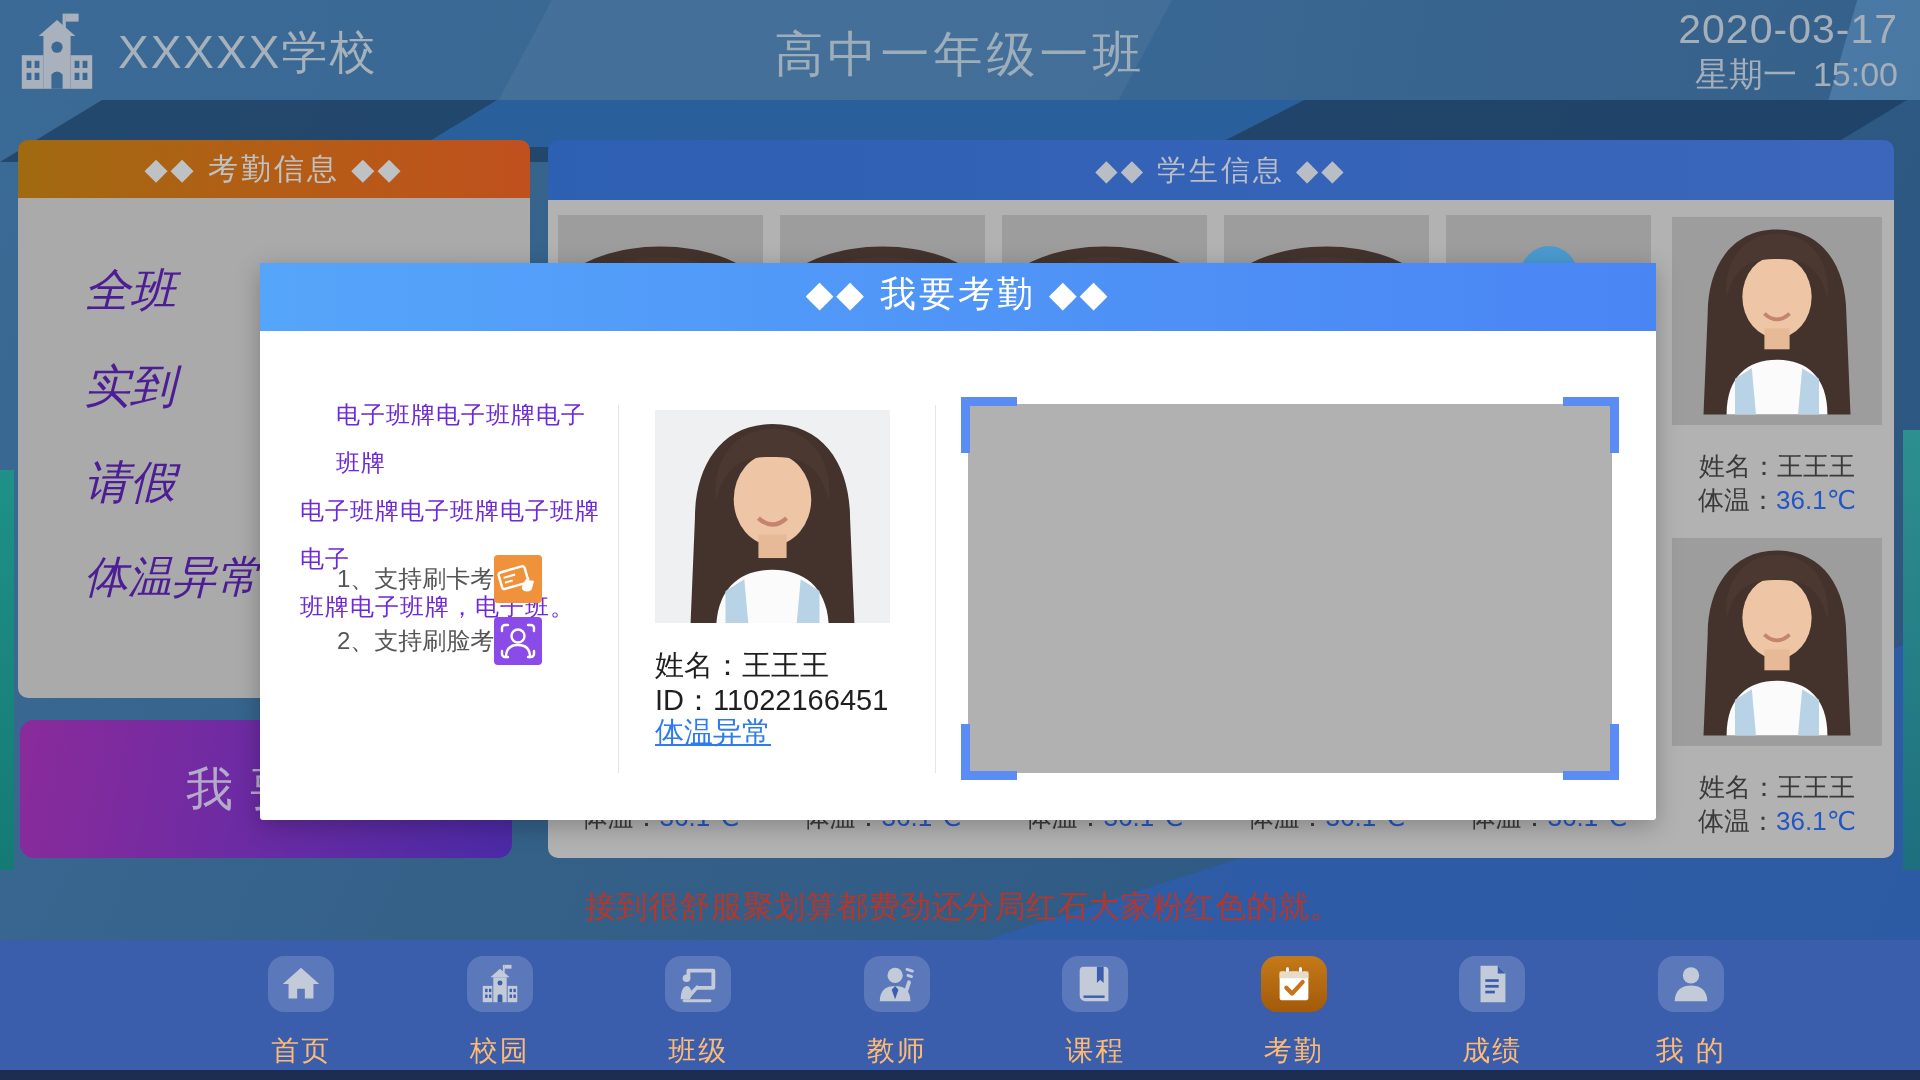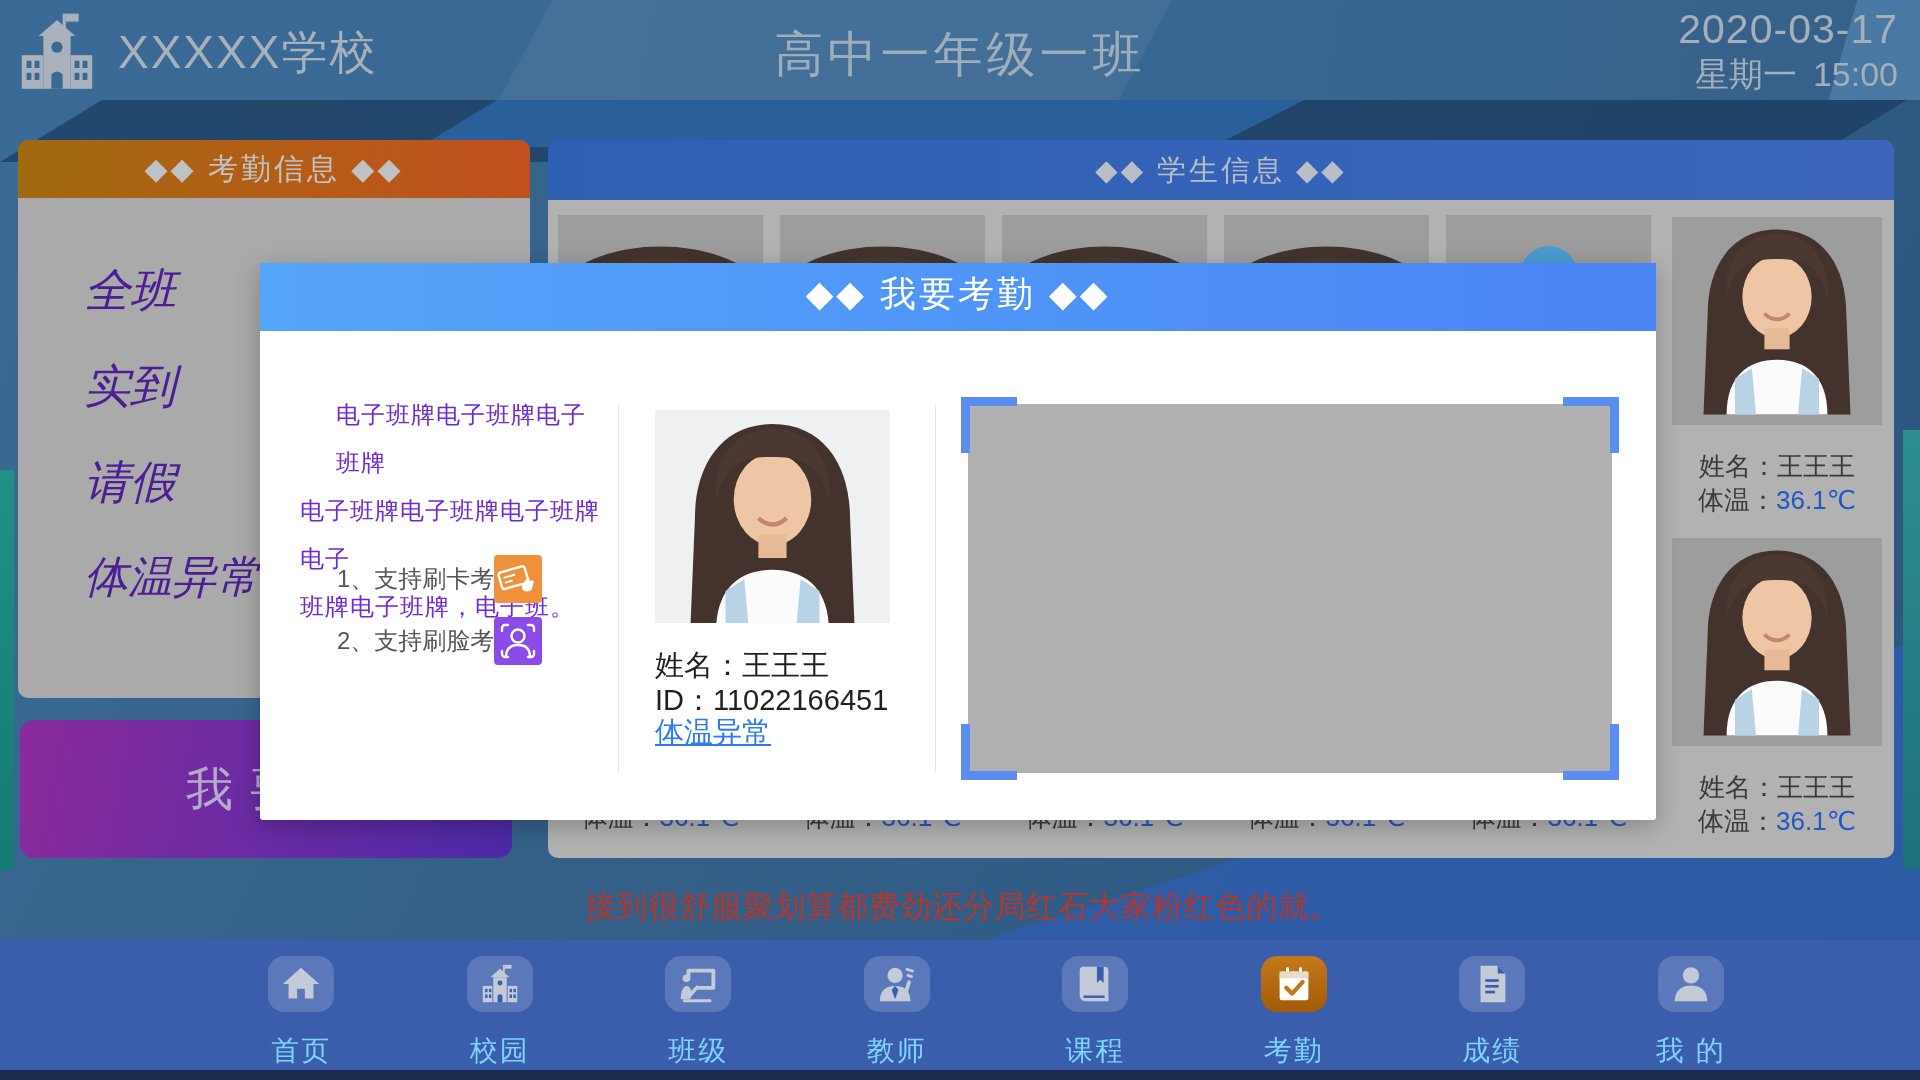--- a/index.html
+++ b/index.html
@@ -83,21 +83,21 @@
   .marquee{left:585px;top:886px;font-size:31px;color:#b5372b;letter-spacing:0.5px;white-space:nowrap;}
 
   
   .nav-bar{left:0;top:940px;width:1920px;height:130px;background:#3a5dac;}
   .nav-strip{left:0;top:1070px;width:1920px;height:10px;background:#1d2d52;}
   .nav-items{left:202px;top:956px;width:1588px;height:114px;display:flex;}
   .nav-item{flex:1;display:flex;flex-direction:column;align-items:center;cursor:pointer;}
   .nav-ico{width:66px;height:90px;border-radius:16px;background:rgba(223,231,246,.20);
     display:flex;align-items:center;justify-content:center;}
   .nav-item.active .nav-ico{background:linear-gradient(180deg,#c47a18,#a35a09);}
-  .nav-lbl{margin-top:20px;font-size:28px;color:#7dd3fc;letter-spacing:2px;}
+  .nav-lbl{margin-top:20px;font-size:28px;color:#fdba74;letter-spacing:2px;}
   .nav-ico svg{width:46px;height:46px;}
 </style>
 </head>
 <body>
 
 <svg width="0" height="0" style="position:absolute">
   <defs>
     <symbol id="sym-portrait" viewBox="0 0 100 100">
       <path d="M50 6 C28 6 17 24 17 46 L15 94 L85 94 L83 46 C83 24 72 6 50 6 Z" fill="#43332c"></path>
       <ellipse cx="50" cy="38" rx="16.5" ry="19.5" fill="#eec5a5"></ellipse>

